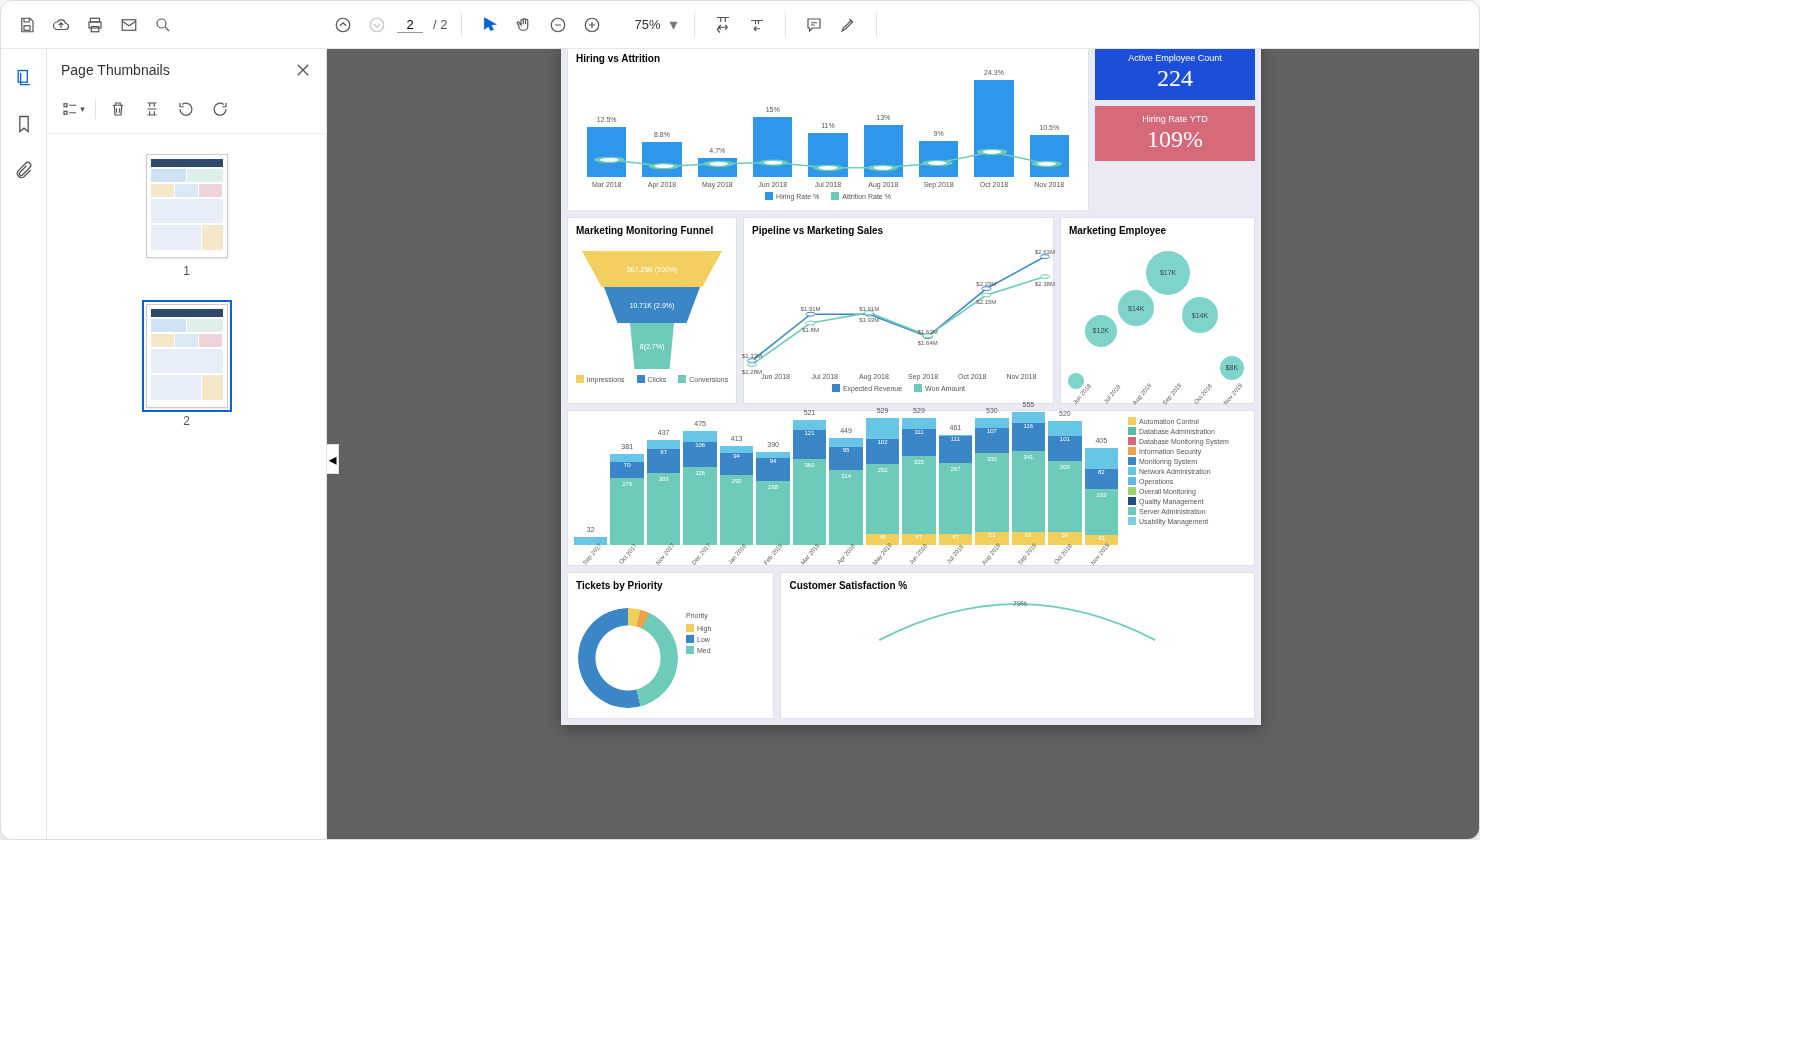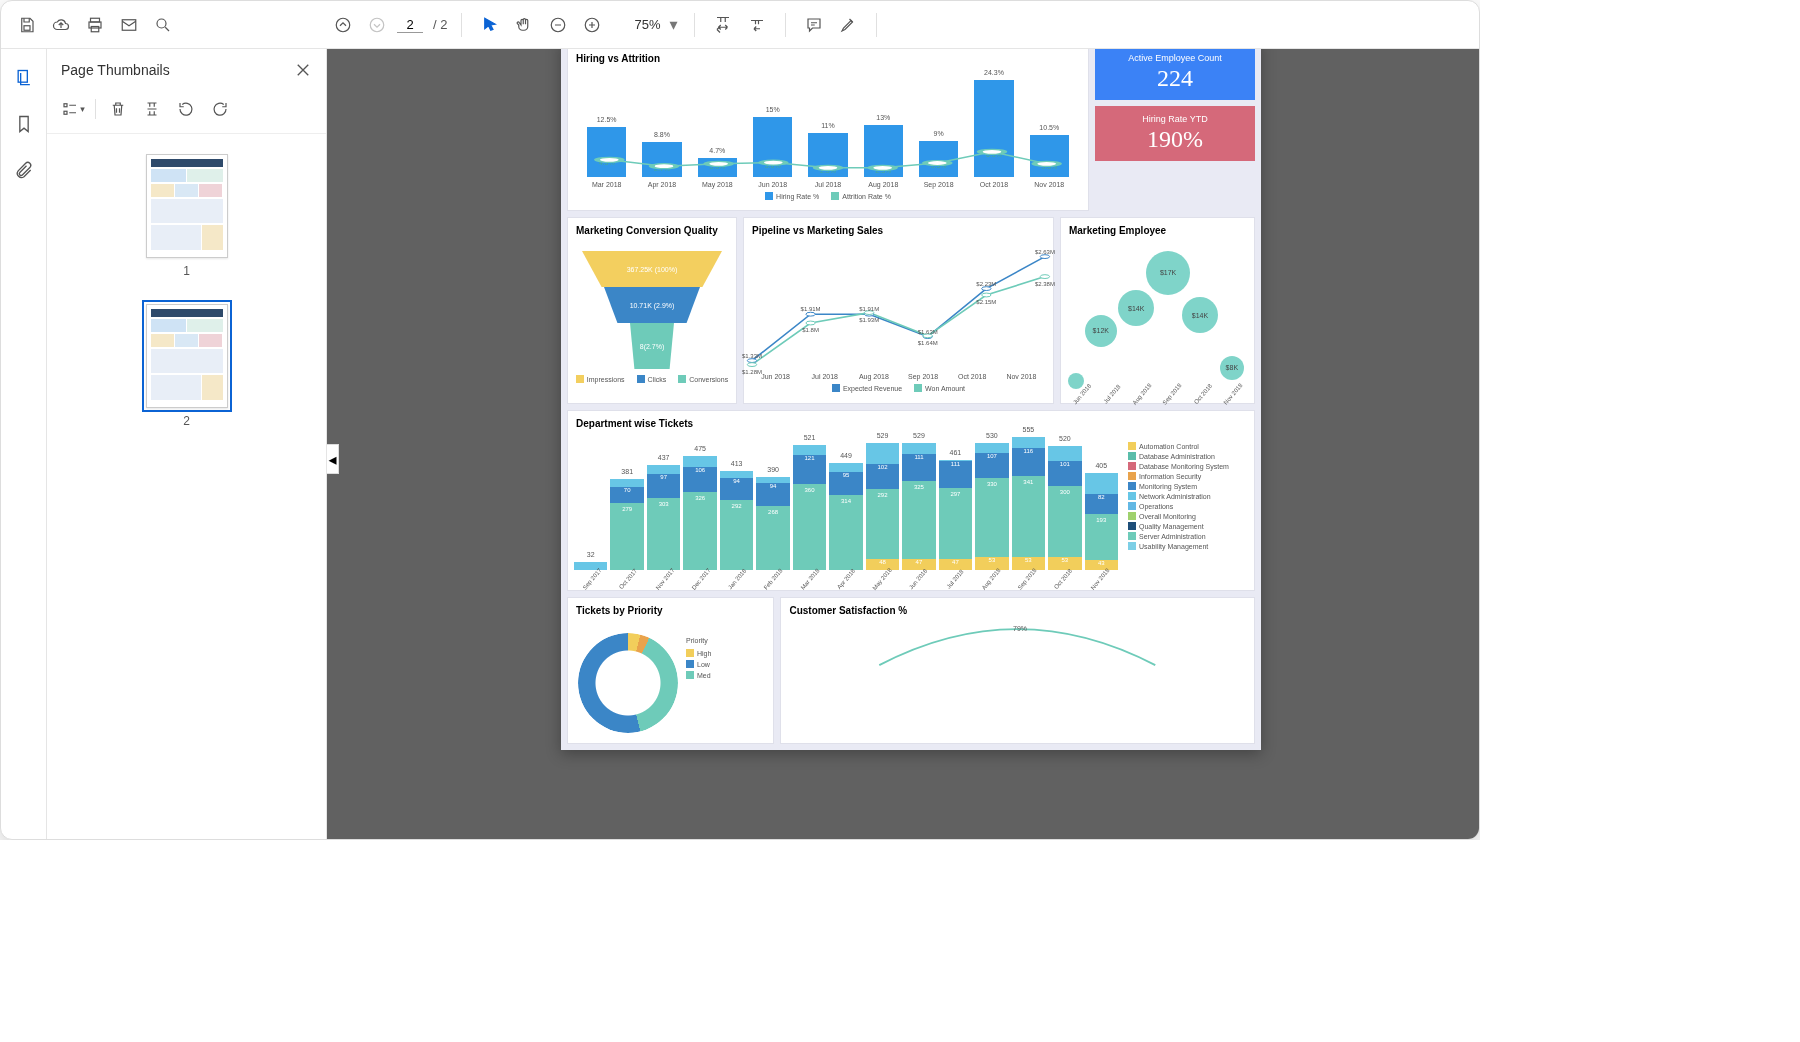--- a/index.html
+++ b/index.html
@@ -386,34 +386,34 @@
                       <span>Hiring Rate %</span>
                     </div>
                   <div class="lg-item">
                       <span class="lg-sw" style="background:#6ecbb9"></span>
                       <span>Attrition Rate %</span>
                     </div>
                 </div>
               </div>
             </div>
             <div class="kpi-col" id="kpi-col">
-                <div class="kpi" style="background:#3b82f6">
+                <div class="kpi" style="background:#1d4ed8">
      <div class="kpi-label">Active Employee Count</div>
                   <div class="kpi-val">224</div>
                 </div>
                 <div class="kpi" style="background:#d5697a">
      <div class="kpi-label">Hiring Rate YTD</div>
-                  <div class="kpi-val">190%</div>
+                  <div class="kpi-val">109%</div>
                 </div>
               </div>
           </div>
 
           <div class="row">
             <div class="card" style="width:170px">
-              <div class="card-title">Marketing Conversion Quality</div>
+              <div class="card-title">Marketing Monitoring Funnel</div>
               <div class="funnel" id="funnel-body">
                   <div class="fun-seg" style="background:#f3cf5f;width:140px;height:36px;clip-path:polygon(0 0,100% 0,86% 100%,14% 100%)">367.25K (100%)</div>
                   <div class="fun-seg" style="background:#3b86c7;width:96px;height:36px;clip-path:polygon(0 0,100% 0,86% 100%,14% 100%)">10.71K (2.9%)</div>
                   <div class="fun-seg" style="background:#6ecbb9;width:44px;height:46px;clip-path:polygon(0 0,100% 0,90% 100%,10% 100%)">8(2.7%)</div>
                 </div>
               <div class="legend">
                 <div class="lg-item">
                     <span class="lg-sw" style="background:#f3cf5f"></span>
                     <span>Impressions</span>
                   </div>
@@ -479,21 +479,20 @@
                   <span>Jul 2018</span>
                   <span>Aug 2018</span>
                   <span>Sep 2018</span>
                   <span>Oct 2018</span>
                   <span>Nov 2018</span>
                 </div>
             </div>
           </div>
 
           <div class="card">
-            <div class="card-title">Department wise Tickets</div>
             <div class="dept-wrap">
               <div class="dept-chart">
                 <div class="stk-bars" id="dept-bars">
                     <div class="stk-col">
                       <span class="stk-total">32</span>
                       <div class="stk-seg" style="height:7.6571428571428575px;background:#67c6e6"></div>
                     </div>
                     <div class="stk-col">
                       <span class="stk-total">381</span>
                       <div class="stk-seg" style="height:66.76071428571429px;background:#6ecbb9">

